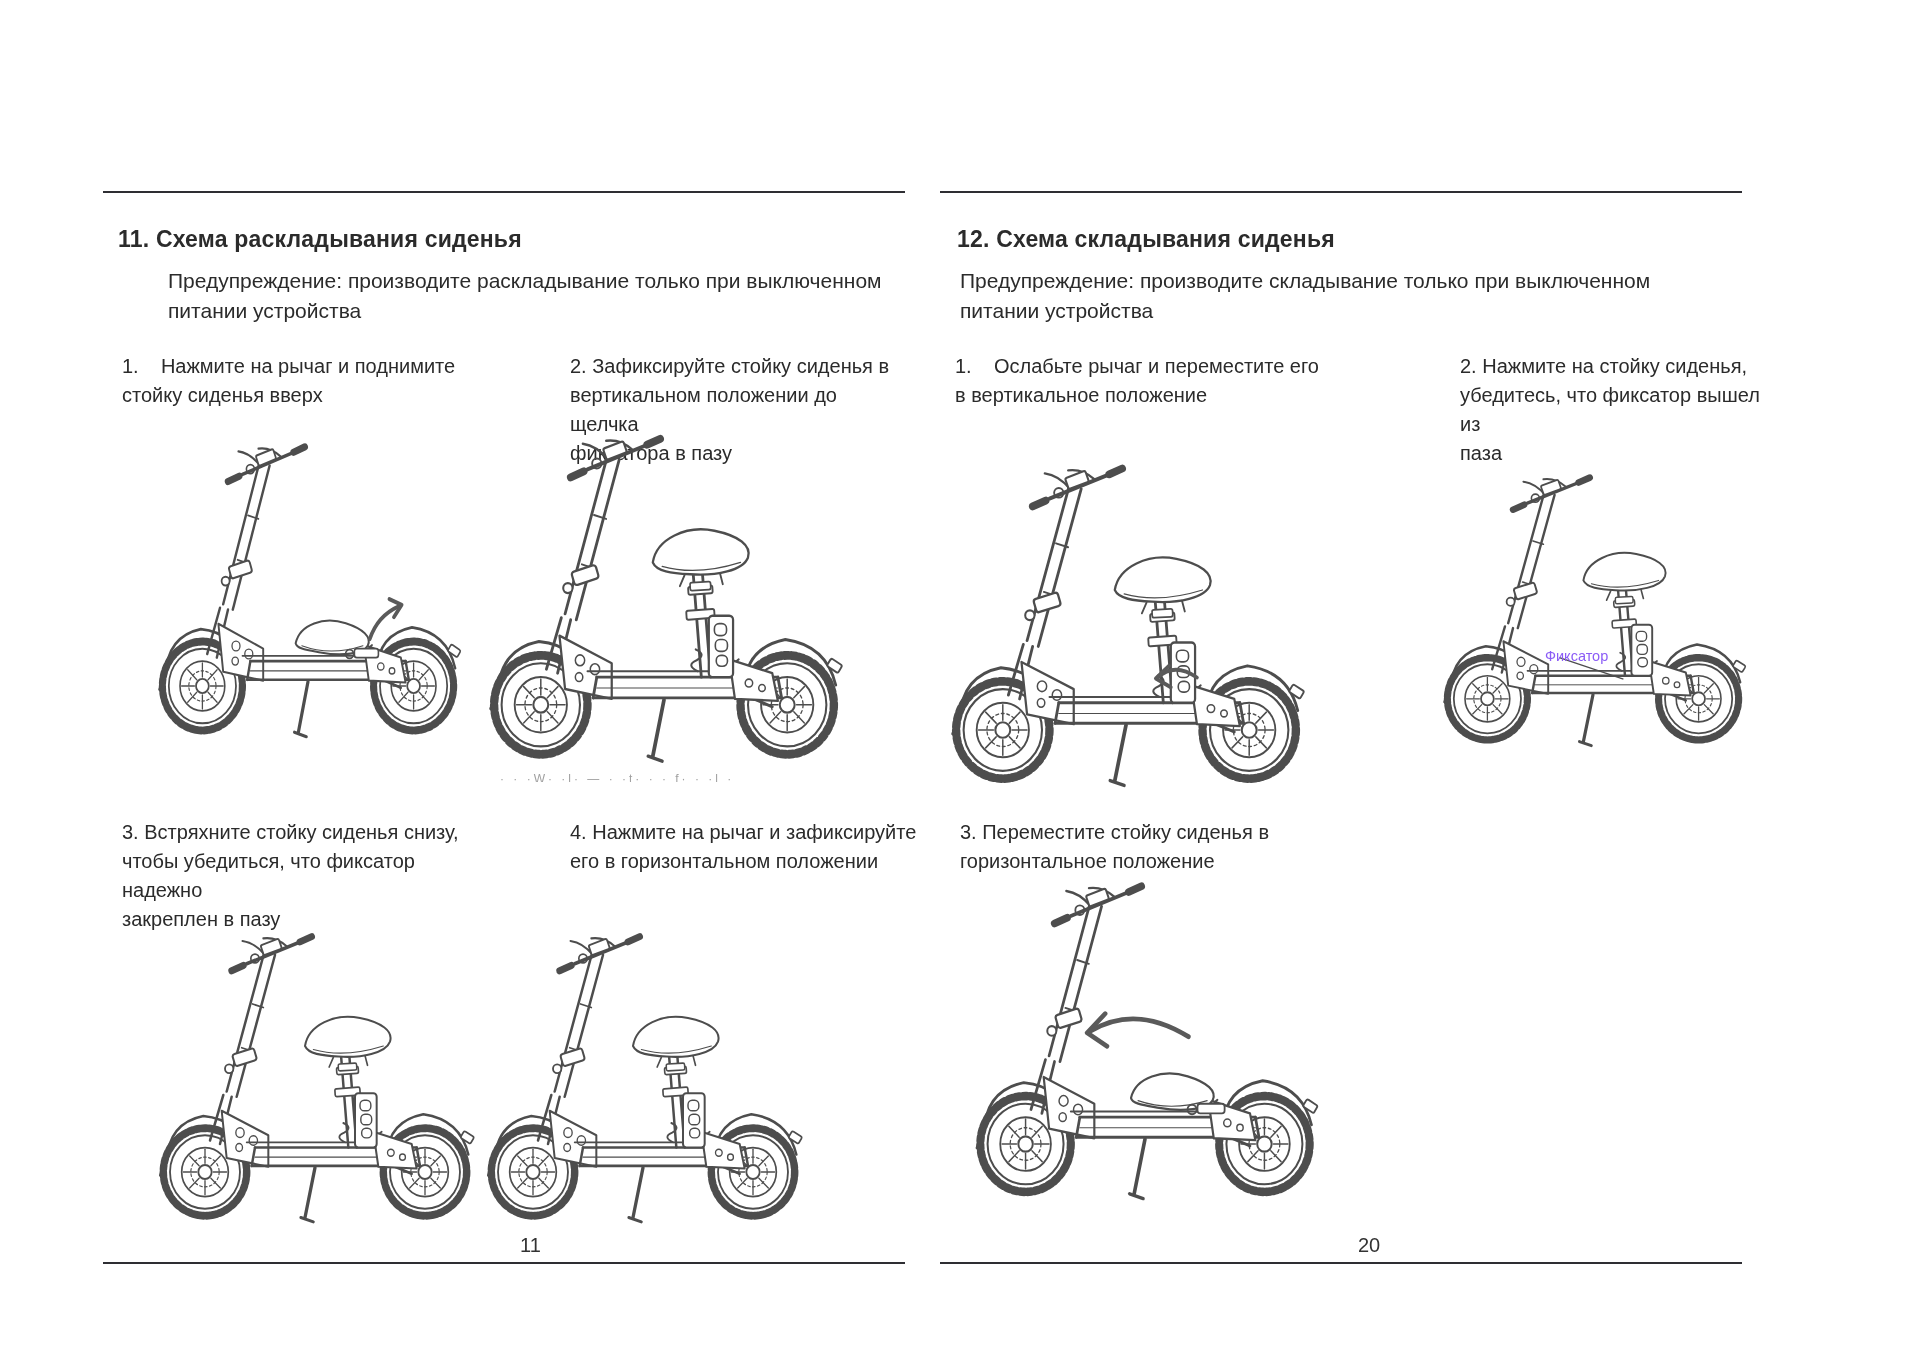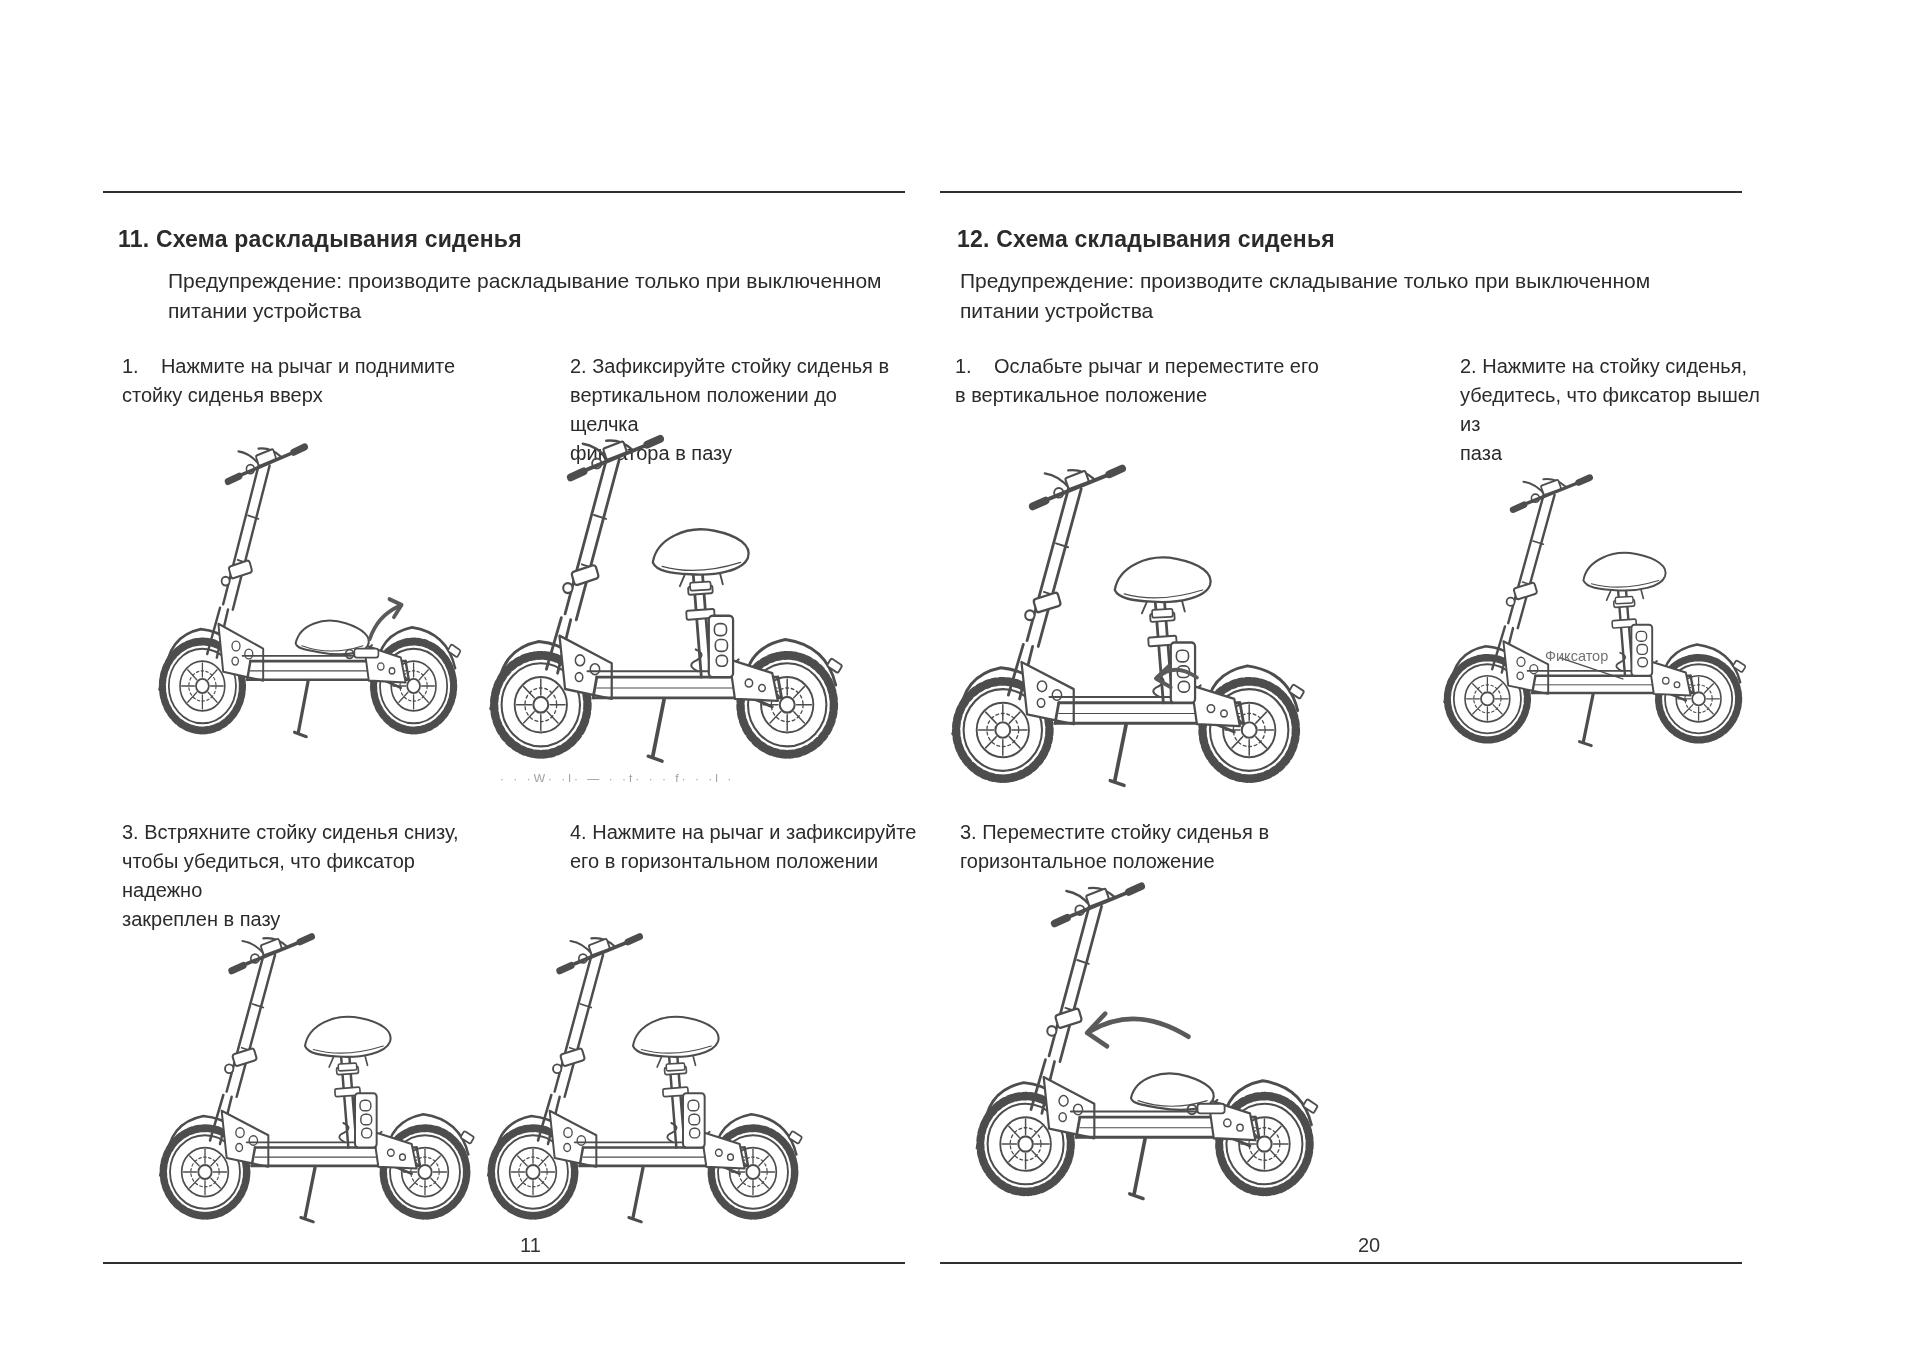--- a/index.html
+++ b/index.html
@@ -6,21 +6,21 @@
   body{
     width:1920px;height:1357px;position:relative;background:#ffffff;
     font-family:"Liberation Sans",sans-serif;color:#2b2b2b;overflow:hidden;
   }
   .rule{position:absolute;height:2px;background:#2e2e33;}
   .page-title{position:absolute;font-weight:bold;font-size:23px;letter-spacing:.2px;white-space:nowrap;}
   .warning{position:absolute;font-size:21px;line-height:1.45;white-space:pre-line;}
   .step{position:absolute;font-size:20px;line-height:1.45;white-space:pre-line;}
   .pagenum{position:absolute;font-size:20px;color:#333;}
   .scooter{position:absolute;}
-  .fixator-label{position:absolute;font-size:14.5px;color:#737373;white-space:nowrap;}
+  .fixator-label{position:absolute;font-size:14.5px;color:#8b5cf6;white-space:nowrap;}
   .caption-frag{position:absolute;font-size:12px;color:#a0a0a0;letter-spacing:3px;height:10px;overflow:hidden;white-space:nowrap;}
 </style>
 </head>
 <body>
 
 <svg width="0" height="0" style="position:absolute" aria-hidden="true">
   <defs>
     <g id="wheel" stroke="#4d4d4d" fill="none" stroke-linecap="round">
       <circle r="50" stroke-width="9" stroke-dasharray="4.5 3.5"></circle>
       <circle r="42" stroke-width="2.2"></circle>

